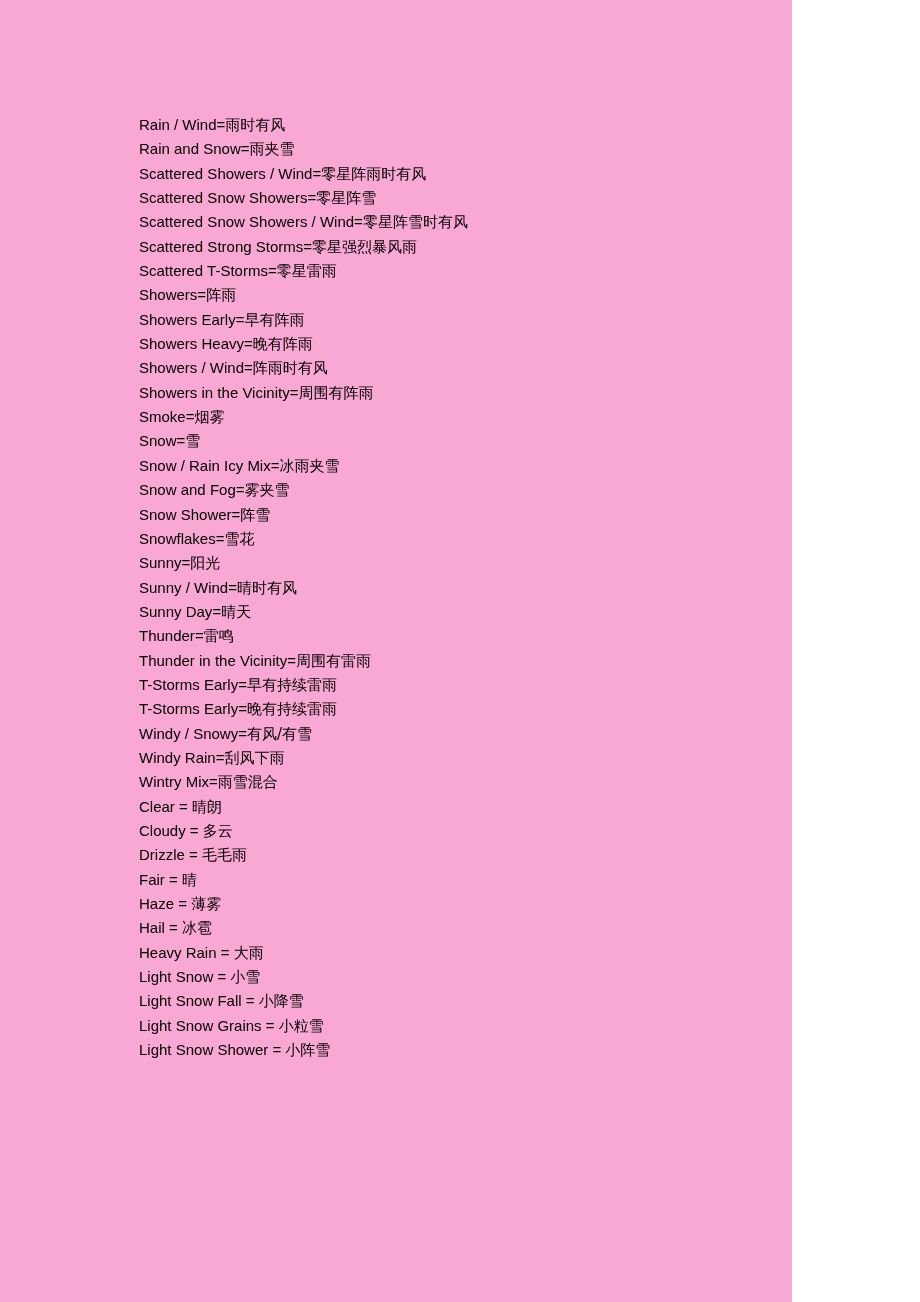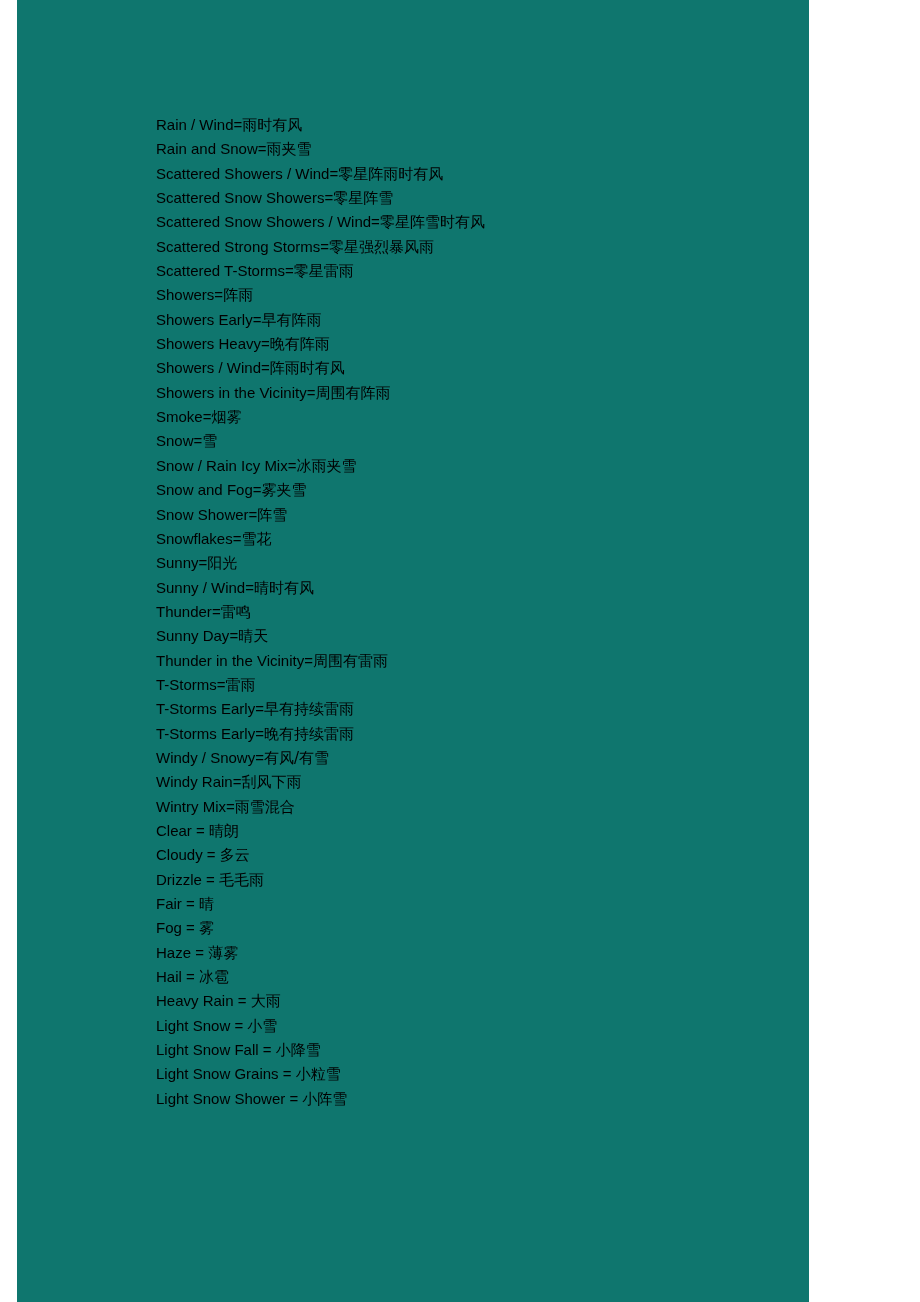--- a/index.html
+++ b/index.html
@@ -11,23 +11,22 @@
     width: 920px;
     height: 1302px;
     font-family: "Liberation Sans", "DejaVu Sans", sans-serif;
     color: #000000;
     -webkit-font-smoothing: antialiased;
   }
   #page {
     position: relative;
     width: 792px;
     height: 1302px;
-    background: #0f766e;
+    background: #f9a8d4;
     overflow: hidden;
-    margin-left: 17px;
   }
   #glossary {
     position: absolute;
     left: 139px;
     top: 113px;
     width: 740px;
   }
   .entry {
     font-size: 15px;
     line-height: 24.35px;
@@ -64,34 +63,32 @@
       <div class="entry"><span class="term">Showers / Wind</span><span class="sep">=</span><span class="cn">阵雨时有风</span></div>
       <div class="entry"><span class="term">Showers in the Vicinity</span><span class="sep">=</span><span class="cn">周围有阵雨</span></div>
       <div class="entry"><span class="term">Smoke</span><span class="sep">=</span><span class="cn">烟雾</span></div>
       <div class="entry"><span class="term">Snow</span><span class="sep">=</span><span class="cn">雪</span></div>
       <div class="entry"><span class="term">Snow / Rain Icy Mix</span><span class="sep">=</span><span class="cn">冰雨夹雪</span></div>
       <div class="entry"><span class="term">Snow and Fog</span><span class="sep">=</span><span class="cn">雾夹雪</span></div>
       <div class="entry"><span class="term">Snow Shower</span><span class="sep">=</span><span class="cn">阵雪</span></div>
       <div class="entry"><span class="term">Snowflakes</span><span class="sep">=</span><span class="cn">雪花</span></div>
       <div class="entry"><span class="term">Sunny</span><span class="sep">=</span><span class="cn">阳光</span></div>
       <div class="entry"><span class="term">Sunny / Wind</span><span class="sep">=</span><span class="cn">晴时有风</span></div>
+      <div class="entry"><span class="term">Sunny Day</span><span class="sep">=</span><span class="cn">晴天</span></div>
       <div class="entry"><span class="term">Thunder</span><span class="sep">=</span><span class="cn">雷鸣</span></div>
-      <div class="entry"><span class="term">Sunny Day</span><span class="sep">=</span><span class="cn">晴天</span></div>
       <div class="entry"><span class="term">Thunder in the Vicinity</span><span class="sep">=</span><span class="cn">周围有雷雨</span></div>
-      <div class="entry"><span class="term">T-Storms</span><span class="sep">=</span><span class="cn">雷雨</span></div>
       <div class="entry"><span class="term">T-Storms Early</span><span class="sep">=</span><span class="cn">早有持续雷雨</span></div>
       <div class="entry"><span class="term">T-Storms Early</span><span class="sep">=</span><span class="cn">晚有持续雷雨</span></div>
       <div class="entry"><span class="term">Windy / Snowy</span><span class="sep">=</span><span class="cn">有风/有雪</span></div>
       <div class="entry"><span class="term">Windy Rain</span><span class="sep">=</span><span class="cn">刮风下雨</span></div>
       <div class="entry"><span class="term">Wintry Mix</span><span class="sep">=</span><span class="cn">雨雪混合</span></div>
       <div class="entry"><span class="term">Clear</span><span class="sep"> = </span><span class="cn">晴朗</span></div>
       <div class="entry"><span class="term">Cloudy</span><span class="sep"> = </span><span class="cn">多云</span></div>
       <div class="entry"><span class="term">Drizzle</span><span class="sep"> = </span><span class="cn">毛毛雨</span></div>
       <div class="entry"><span class="term">Fair</span><span class="sep"> = </span><span class="cn">晴</span></div>
-      <div class="entry"><span class="term">Fog</span><span class="sep"> = </span><span class="cn">雾</span></div>
       <div class="entry"><span class="term">Haze</span><span class="sep"> = </span><span class="cn">薄雾</span></div>
       <div class="entry"><span class="term">Hail</span><span class="sep"> = </span><span class="cn">冰雹</span></div>
       <div class="entry"><span class="term">Heavy Rain</span><span class="sep"> = </span><span class="cn">大雨</span></div>
       <div class="entry"><span class="term">Light Snow</span><span class="sep"> = </span><span class="cn">小雪</span></div>
       <div class="entry"><span class="term">Light Snow Fall</span><span class="sep"> = </span><span class="cn">小降雪</span></div>
       <div class="entry"><span class="term">Light Snow Grains</span><span class="sep"> = </span><span class="cn">小粒雪</span></div>
       <div class="entry"><span class="term">Light Snow Shower</span><span class="sep"> = </span><span class="cn">小阵雪</span></div>
     </div>
 </div>
 

